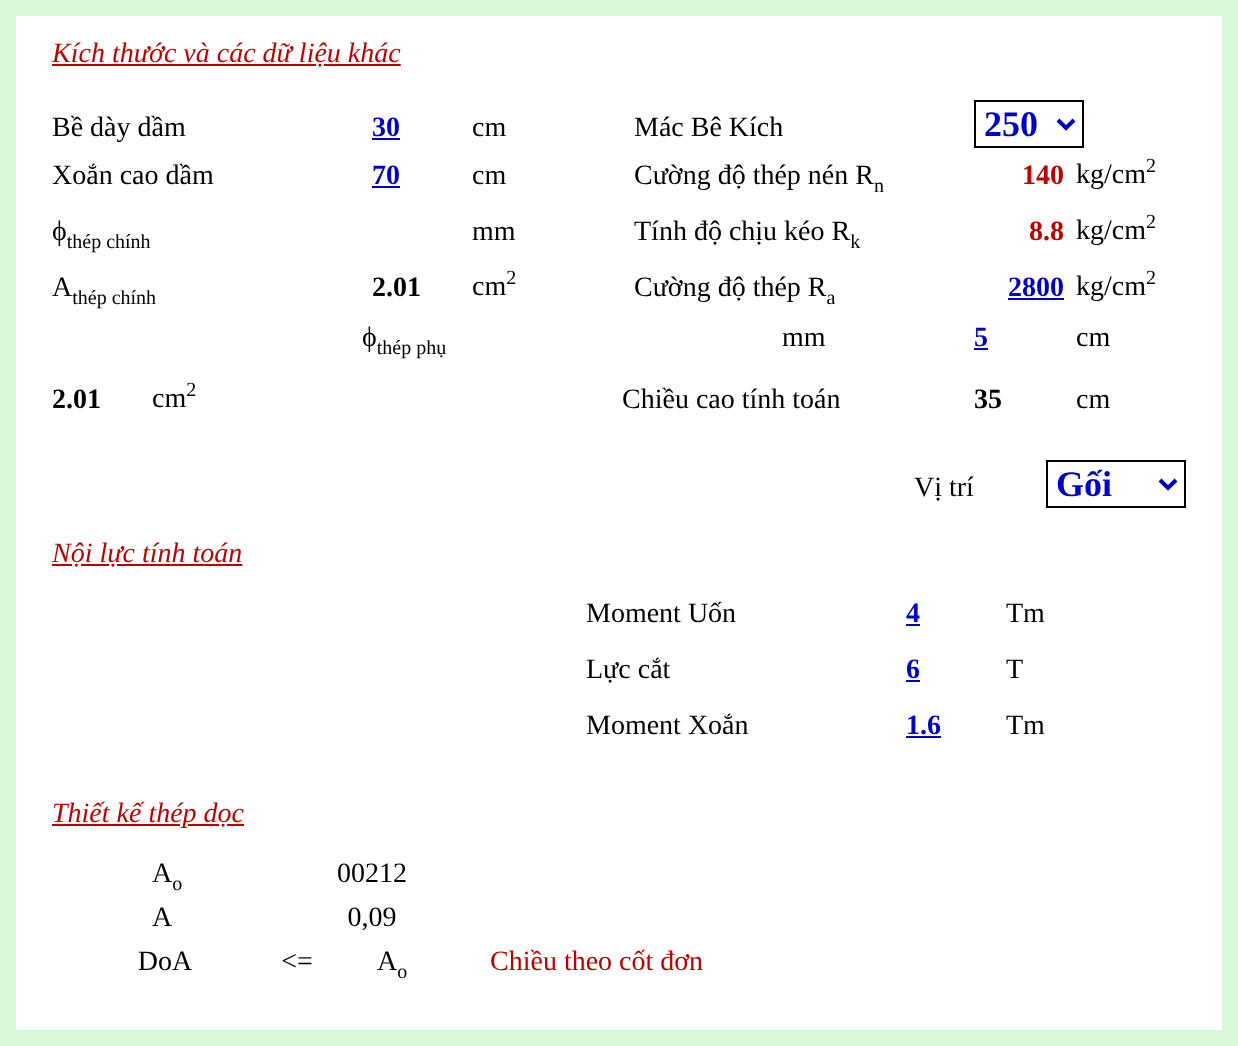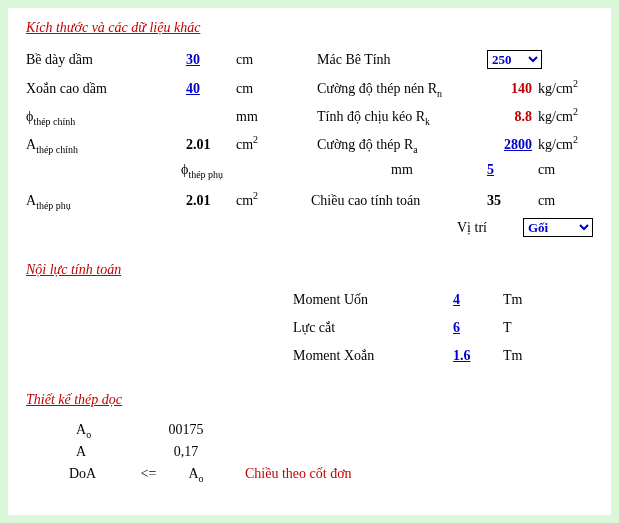--- a/index.html
+++ b/index.html
@@ -71,34 +71,35 @@
   .sub {
     font-size: 10px;
     vertical-align: sub;
   }
   .sup {
     font-size: 10px;
     vertical-align: super;
   }
   select {
     font-family: inherit;
-    font-size: 13px;
+    font-size: 18px;
     border: 1px solid #000;
     background: #fff;
   }
   .sel-mac {
     width: 55px;
     color: #0000cc;
     font-weight: bold;
   }
   .sel-vitri {
     width: 70px;
     color: #0000cc;
     font-weight: bold;
     margin-left: 6px;
+    margin-top: 12px;
   }
   .design-row {
     display: flex;
     align-items: baseline;
     min-height: 22px;
   }
   .d-col1 { width: 50px; text-align: center; }
   .d-col2 { width: 40px; text-align: left; }
   .d-col3 { width: 45px; text-align: center; }
   .d-col4 { width: 50px; text-align: center; }
@@ -111,34 +112,34 @@
 
   <div class="section-title">Kích thước và các dữ liệu khác</div>
 
   <div class="row">
     <div class="left-block">
       <div class="label-col">Bề dày dầm</div>
       <div class="val-col"><span class="link">30</span></div>
       <div class="unit-col">cm</div>
     </div>
     <div class="right-block">
-      <div class="label-col-r">Mác Bê Tính</div>
+      <div class="label-col-r">Mác Bê Kích</div>
       <div class="val-col-r">
         <select class="sel-mac">
           <option>250</option>
         </select>
       </div>
       <div class="unit-col"></div>
     </div>
   </div>
 
   <div class="row">
     <div class="left-block">
       <div class="label-col">Xoắn cao dầm</div>
-      <div class="val-col"><span class="link">40</span></div>
+      <div class="val-col"><span class="link">70</span></div>
       <div class="unit-col">cm</div>
     </div>
     <div class="right-block">
       <div class="label-col-r"><span>Cường độ thép nén R</span><span class="sub">n</span></div>
       <div class="val-col-r redval">140</div>
       <div class="unit-col"><span>kg/cm</span><span class="sup">2</span></div>
     </div>
   </div>
 
   <div class="row">
@@ -174,21 +175,20 @@
       <div class="unit-col">mm</div>
     </div>
     <div class="right-block">
       <div class="val-col-r" style="text-align:left;padding-left:6px;"><span class="link">5</span></div>
       <div class="unit-col">cm</div>
     </div>
   </div>
 
   <div class="row">
     <div class="left-block">
-      <div class="label-col"><span>A</span><span class="sub">thép phụ</span></div>
       <div class="val-col">2.01</div>
       <div class="unit-col"><span>cm</span><span class="sup">2</span></div>
     </div>
     <div class="right-block">
       <div class="label-col-r">Chiều cao tính toán</div>
       <div class="val-col-r" style="text-align:left;padding-left:6px;font-weight:bold;">35</div>
       <div class="unit-col">cm</div>
     </div>
   </div>
 
@@ -227,27 +227,27 @@
     </div>
   </div>
 
   <div style="height:16px;"></div>
   <div class="section-title">Thiết kế thép dọc</div>
 
   <div class="design-row">
     <div class="d-col1"></div>
     <div class="d-col2"><span>A</span><span class="sub">o</span></div>
     <div class="d-col3"></div>
-    <div class="d-col4">00175</div>
+    <div class="d-col4">00212</div>
   </div>
   <div class="design-row">
     <div class="d-col1"></div>
     <div class="d-col2">A</div>
     <div class="d-col3"></div>
-    <div class="d-col4">0,17</div>
+    <div class="d-col4">0,09</div>
   </div>
   <div class="design-row">
     <div class="d-col1" style="text-align:right;padding-left:10px;">Do</div>
     <div class="d-col2">A</div>
     <div class="d-col3">&lt;=</div>
     <div class="d-col4"><span>A</span><span class="sub">o</span></div>
     <div class="d-note">Chiều theo cốt đơn</div>
   </div>
 
 </div>

